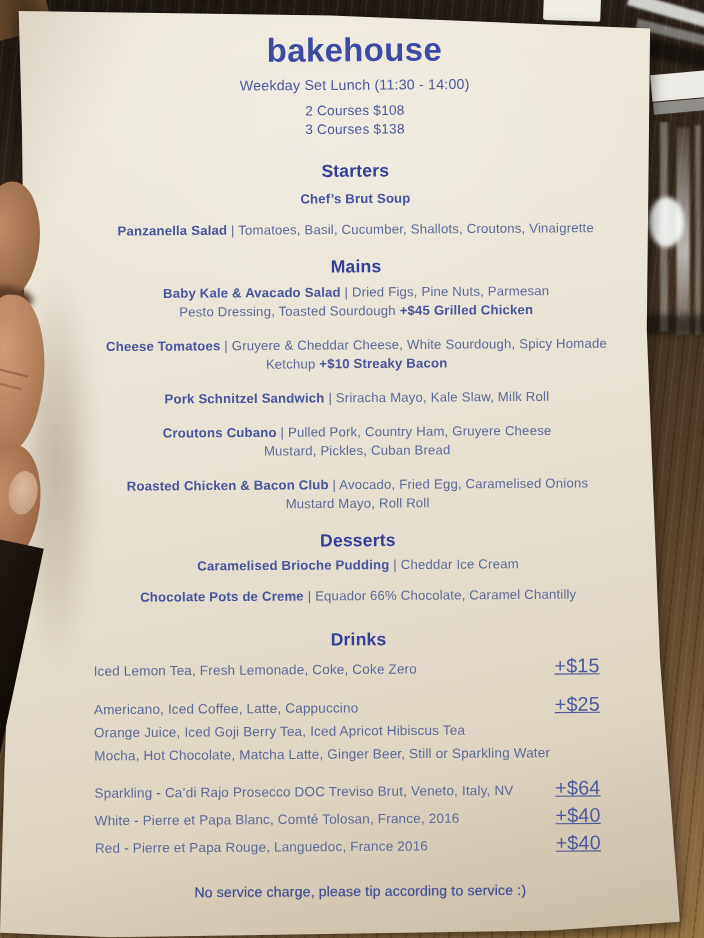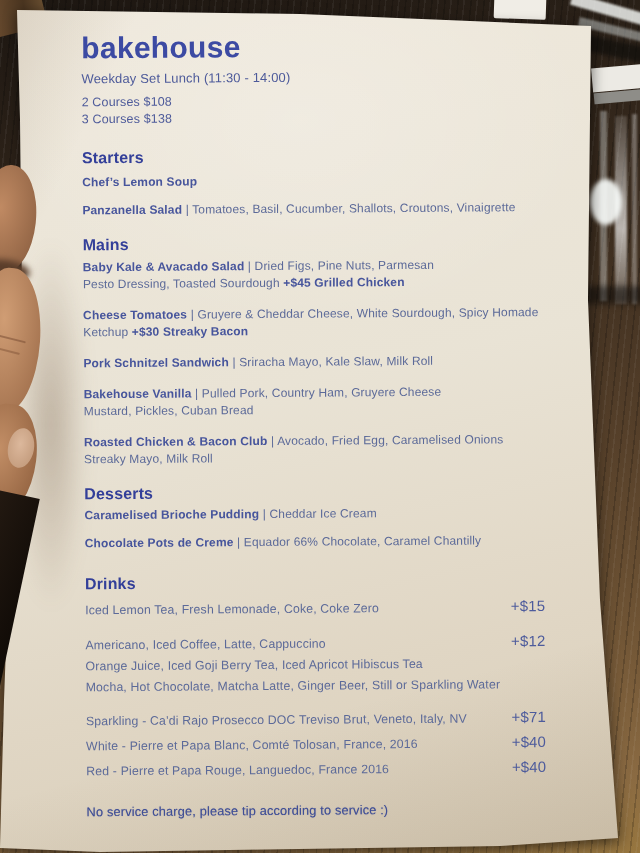--- a/index.html
+++ b/index.html
@@ -29,21 +29,21 @@
     background:#8e8d88;filter:blur(.5px);}
   .g-f1{left:30px;top:115px;width:7px;height:190px;background:rgba(240,245,245,.35);filter:blur(1px);}
   .g-f2{left:45px;top:120px;width:12px;height:188px;
     background:linear-gradient(180deg,rgba(255,255,255,.15),rgba(255,255,255,.65) 60%,rgba(255,255,255,.2));filter:blur(1px);}
   .g-f3{left:62px;top:118px;width:5px;height:190px;background:rgba(255,255,255,.3);filter:blur(1px);}
   .g-spark{left:20px;top:183px;width:32px;height:46px;border-radius:50%;
     background:rgba(248,252,250,.9);filter:blur(2px);}
   .g-base{left:14px;top:290px;width:62px;height:18px;background:rgba(5,5,5,.5);filter:blur(3px);}
   
   .paper-wrap{position:absolute;inset:0;z-index:3;
-    filter:drop-shadow(1px 4px 7px rgba(0,0,0,.55));}
+    filter:drop-shadow(1px 4px 7px rgba(0,0,0,.55));text-align:center;}
   .paper{position:absolute;inset:0;
     clip-path:polygon(17px 10px,300px 14px,591px 26px,588px 300px,600px 600px,
       618px 838px,500px 846px,100px 852px,0px 848px,4px 700px,10px 540px,
       22px 300px,20px 120px);
     background:
       radial-gradient(420px 300px at 300px 120px,rgba(255,255,255,.20),rgba(255,255,255,0) 70%),
       linear-gradient(115deg,rgba(120,95,65,.18) 0%,rgba(120,95,65,0) 14%),
       linear-gradient(345deg,rgba(110,85,55,.16) 0%,rgba(110,85,55,0) 22%),
       linear-gradient(168deg,#efe9dd 0%,#e9e3d5 45%,#e0d6c4 75%,#d8cdb8 100%);}
   .hand-shadow{position:absolute;left:14px;top:240px;width:74px;height:370px;
@@ -84,21 +84,21 @@
   .heading{font-size:16px;line-height:20px;font-weight:bold;color:#333f99;}
   .h-starters{margin-top:20px;} .h-mains{margin-top:16px;}
   .h-desserts{margin-top:16px;} .h-drinks{margin-top:22px;}
   .item{font-size:12px;line-height:17px;white-space:nowrap;}
   .mt6{margin-top:6px;} .mt11{margin-top:11px;} .mt14{margin-top:14px;}
   .mt3{margin-top:3px;} .mt4{margin-top:4px;}
   .nm,.b{font-weight:bold;color:#47559c;}
   .ds{color:#5c6a99;}
   .drow{display:flex;justify-content:space-between;align-items:baseline;
     width:460px;font-size:12.3px;line-height:17px;white-space:nowrap;}
-  .drow .price{font-size:15px;color:#4d5b9c;margin-left:8px;}
+  .drow .price{font-size:18px;color:#4d5b9c;margin-left:8px;text-decoration:underline;}
   .d1{margin-top:6px;} .d2{margin-top:14px;line-height:21px;}
   .d3,.d4{line-height:21px;}
   .w{line-height:23px;} .w1{margin-top:10px;}
   .footer{margin-top:20px;font-size:12.8px;line-height:17px;color:#404f96;
     text-shadow:0 0 .8px rgba(64,79,150,.55);}
 </style>
 </head>
 <body>
 
 <div class="scene">
@@ -124,69 +124,69 @@
       <div class="hand-shadow"></div>
 
       <div class="content">
         <div class="title">bakehouse</div>
         <div class="subtitle">Weekday Set Lunch (11:30 - 14:00)</div>
         <div class="course first">2 Courses $108</div>
         <div class="course">3 Courses $138</div>
 
         <div class="heading h-starters">Starters</div>
         <div class="item mt6">
-          <span class="nm">Chef’s Lemon Soup</span></div>
+          <span class="nm">Chef’s Brut Soup</span></div>
         <div class="item mt11">
           <span class="nm">Panzanella Salad</span><span class="ds"> | </span><span class="ds">Tomatoes, Basil, Cucumber, Shallots, Croutons, Vinaigrette</span></div>
 
         <div class="heading h-mains">Mains</div>
         <div class="item mt4">
           <span class="nm">Baby Kale &amp; Avacado Salad</span><span class="ds"> | </span><span class="ds">Dried Figs, Pine Nuts, Parmesan</span>
           <div><span class="ds">Pesto Dressing, Toasted Sourdough </span><span class="b">+$45 Grilled Chicken</span></div>
         </div>
         <div class="item mt14">
           <span class="nm">Cheese Tomatoes</span><span class="ds"> | </span><span class="ds">Gruyere &amp; Cheddar Cheese, White Sourdough, Spicy Homade</span>
-          <div><span class="ds">Ketchup </span><span class="b">+$30 Streaky Bacon</span></div>
+          <div><span class="ds">Ketchup </span><span class="b">+$10 Streaky Bacon</span></div>
         </div>
         <div class="item mt14">
           <span class="nm">Pork Schnitzel Sandwich</span><span class="ds"> | </span><span class="ds">Sriracha Mayo, Kale Slaw, Milk Roll</span></div>
         <div class="item mt14">
-          <span class="nm">Bakehouse Vanilla</span><span class="ds"> | </span><span class="ds">Pulled Pork, Country Ham, Gruyere Cheese</span>
+          <span class="nm">Croutons Cubano</span><span class="ds"> | </span><span class="ds">Pulled Pork, Country Ham, Gruyere Cheese</span>
           <div><span class="ds">Mustard, Pickles, Cuban Bread</span></div>
         </div>
         <div class="item mt14">
           <span class="nm">Roasted Chicken &amp; Bacon Club</span><span class="ds"> | </span><span class="ds">Avocado, Fried Egg, Caramelised Onions</span>
-          <div><span class="ds">Streaky Mayo, Milk Roll</span></div>
+          <div><span class="ds">Mustard Mayo, Roll Roll</span></div>
         </div>
 
         <div class="heading h-desserts">Desserts</div>
         <div class="item mt3">
           <span class="nm">Caramelised Brioche Pudding</span><span class="ds"> | </span><span class="ds">Cheddar Ice Cream</span></div>
         <div class="item mt11">
           <span class="nm">Chocolate Pots de Creme</span><span class="ds"> | </span><span class="ds">Equador 66% Chocolate, Caramel Chantilly</span></div>
 
         <div class="heading h-drinks">Drinks</div>
         <div class="drow d1">
           <span>Iced Lemon Tea, Fresh Lemonade, Coke, Coke Zero</span>
             <span class="price">+$15</span>
           </div>
         <div class="drow d2">
           <span>Americano, Iced Coffee, Latte, Cappuccino</span>
-            <span class="price">+$12</span>
+            <span class="price">+$25</span>
           </div>
         <div class="drow d3">
           <span>Orange Juice, Iced Goji Berry Tea, Iced Apricot Hibiscus Tea</span>
           </div>
         <div class="drow d4">
           <span>Mocha, Hot Chocolate, Matcha Latte, Ginger Beer, Still or Sparkling Water</span>
           </div>
 
         <div class="drow w w1">
           <span>Sparkling - Ca’di Rajo Prosecco DOC Treviso Brut, Veneto, Italy, NV</span>
-            <span class="price">+$71</span>
+            <span class="price">+$64</span>
           </div>
         <div class="drow w">
           <span>White - Pierre et Papa Blanc, Comté Tolosan, France, 2016</span>
             <span class="price">+$40</span>
           </div>
         <div class="drow w">
           <span>Red - Pierre et Papa Rouge, Languedoc, France 2016</span>
             <span class="price">+$40</span>
           </div>
 

